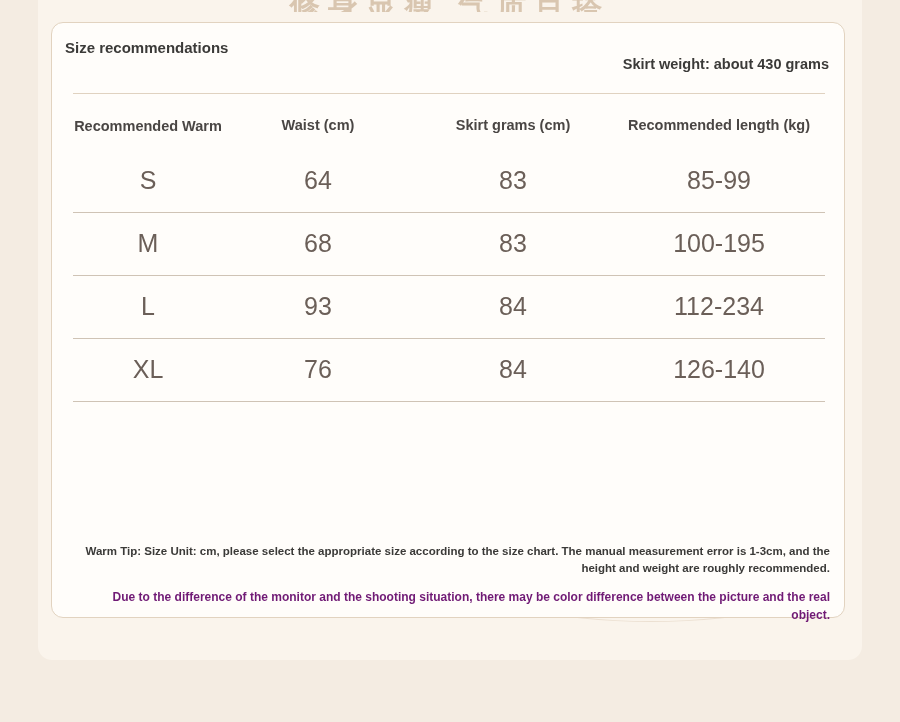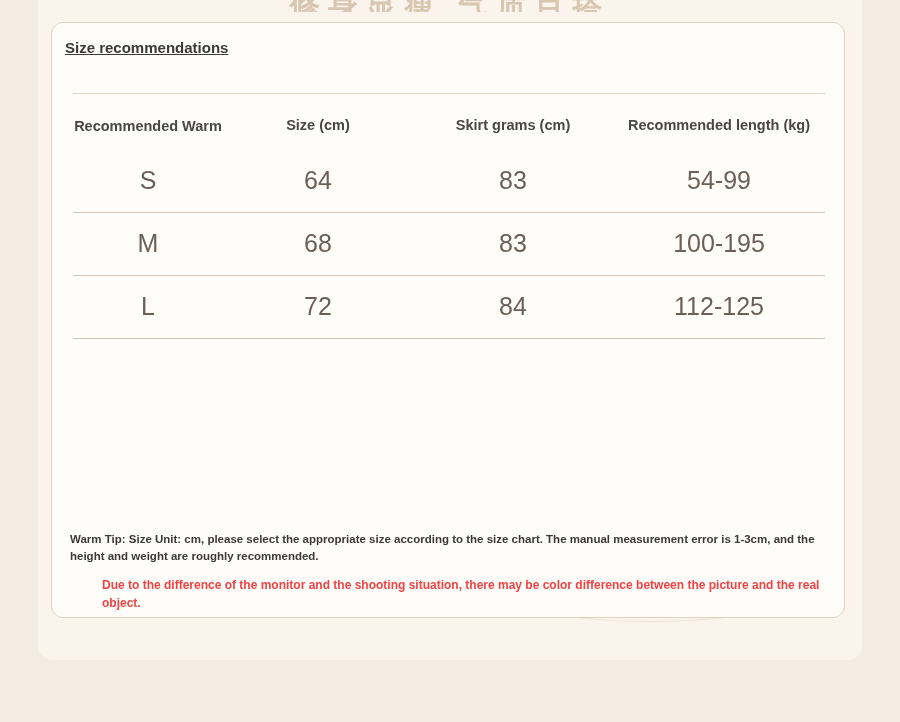--- a/index.html
+++ b/index.html
@@ -61,21 +61,20 @@
   }
   .size-rec-title {
     position: absolute;
     left: 13px;
     top: 14px;
     width: 200px;
     font-size: 15px;
     font-weight: bold;
     color: #3b3a38;
     line-height: 1.4;
-    text-decoration: underline;
   }
   .skirt-weight {
     position: absolute;
     right: 15px;
     top: 33px;
     font-size: 14.5px;
     font-weight: bold;
     color: #3b3a38;
   }
 
@@ -139,82 +138,90 @@
   }
   td.c-size { width: 150px; }
   td.c-weight { color: #6b5f58; }
 
   
   table.size-table tbody tr td:first-child { position: relative; }
 
   .notes {
     position: absolute;
     left: 18px;
-    top: 508px;
+    top: 520px;
     width: 760px;
+    text-align: right;
   }
   .note-main {
     font-size: 11.5px;
     font-weight: bold;
     color: #3b3a38;
     line-height: 1.45;
   }
   .note-sub {
     margin-top: 12px;
     margin-left: 32px;
     font-size: 12px;
     font-weight: bold;
-    color: #ef4444;
+    color: #701a75;
     line-height: 1.5;
   }
 </style>
 </head>
 <body>
 
 <div class="page-panel"></div>
 
 <div class="ghost-title">修身显瘦 气质百搭</div>
 
 <div class="bg-arc arc1"></div>
 <div class="bg-arc arc2"></div>
 
 <div class="card">
 
   <div class="card-header">
     <div class="size-rec-title">Size recommendations</div>
+    <div class="skirt-weight">Skirt weight: about 430 grams</div>
   </div>
   <div class="header-rule"></div>
 
   <table class="size-table">
     <thead>
       <tr>
         <th class="col-size">Recommended Warm</th>
-        <th class="col-waist">Size (cm)</th>
+        <th class="col-waist">Waist (cm)</th>
         <th class="col-length">Skirt grams (cm)</th>
         <th class="col-weight">Recommended length (kg)</th>
       </tr>
     </thead>
     <tbody>
       <tr>
         <td class="c-size">S</td>
         <td class="c-waist">64</td>
         <td class="c-length">83</td>
-        <td class="c-weight">54-99</td>
+        <td class="c-weight">85-99</td>
       </tr>
       <tr>
         <td class="c-size">M</td>
         <td class="c-waist">68</td>
         <td class="c-length">83</td>
         <td class="c-weight">100-195</td>
       </tr>
       <tr>
         <td class="c-size">L</td>
-        <td class="c-waist">72</td>
+        <td class="c-waist">93</td>
         <td class="c-length">84</td>
-        <td class="c-weight">112-125</td>
+        <td class="c-weight">112-234</td>
+      </tr>
+      <tr>
+        <td class="c-size">XL</td>
+        <td class="c-waist">76</td>
+        <td class="c-length">84</td>
+        <td class="c-weight">126-140</td>
       </tr>
     </tbody>
   </table>
 
   <div class="notes">
     <div class="note-main">Warm Tip: Size Unit: cm, please select the appropriate size according to the size chart. The manual measurement error is 1-3cm, and the height and weight are roughly recommended.</div>
     <div class="note-sub">Due to the difference of the monitor and the shooting situation, there may be color difference between the picture and the real object.</div>
   </div>
 
 </div>

